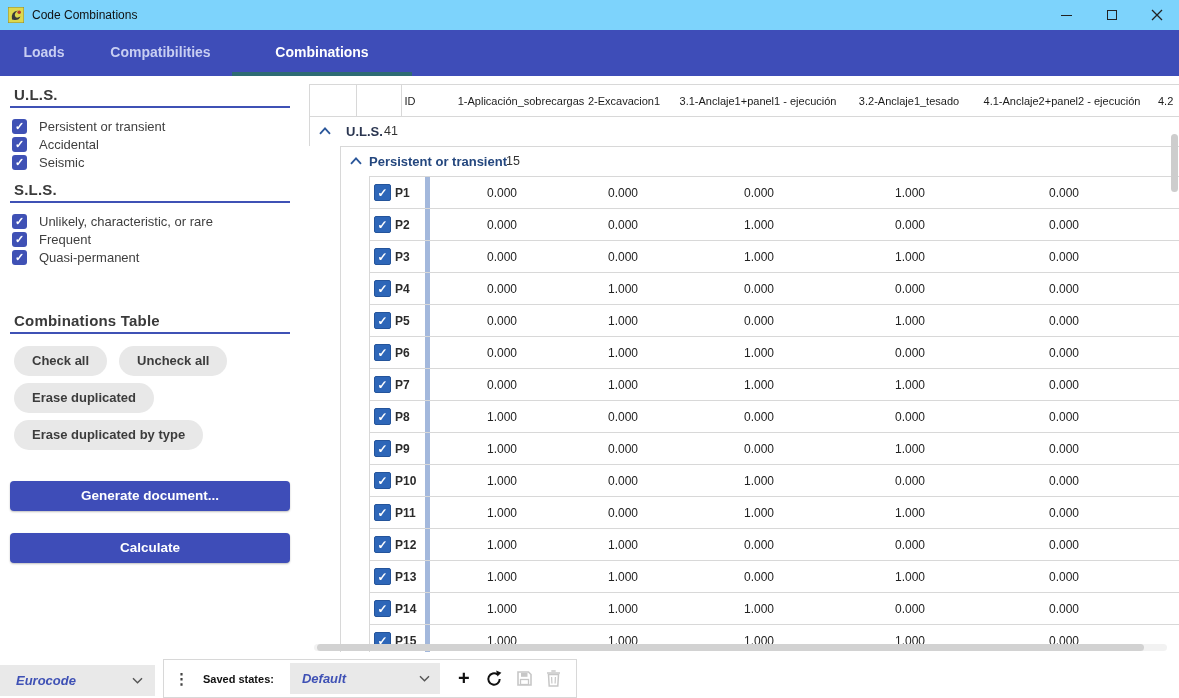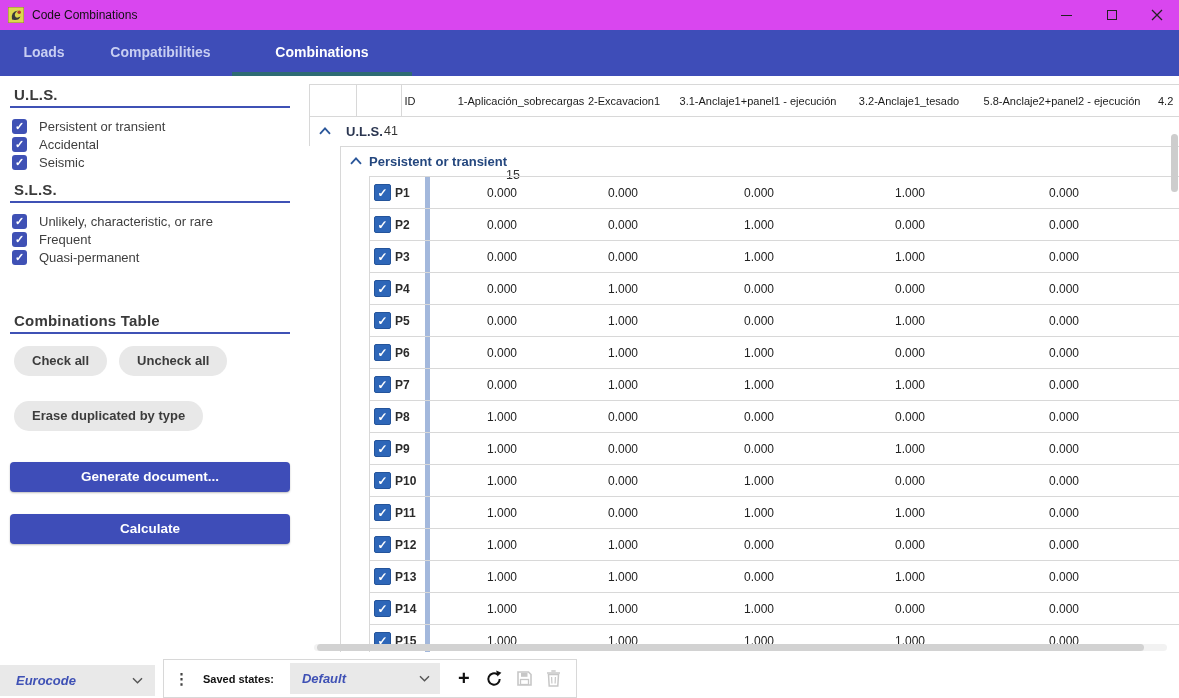--- a/index.html
+++ b/index.html
@@ -1,21 +1,21 @@
 <!DOCTYPE html>
 <html><head>
 <meta charset="utf-8">
 <style>
   * { box-sizing: border-box; margin: 0; padding: 0; }
   html,body { width:1179px; height:698px; }
   body { font-family: "Liberation Sans", sans-serif; background:#fff; }
   .window { position:relative; width:1179px; height:698px; background:#fff; overflow:hidden; }
 
   
-  .titlebar { position:absolute; top:0; left:0; width:100%; height:30px; background:#d946ef; }
+  .titlebar { position:absolute; top:0; left:0; width:100%; height:30px; background:#7dd3fc; }
   .app-icon { position:absolute; left:8px; top:7px; width:16px; height:16px; }
   .win-title { position:absolute; left:32px; top:0; line-height:30px; font-size:12px; color:#111; }
   .win-controls { position:absolute; right:0; top:0; height:30px; display:flex; }
   .win-btn { width:45px; height:30px; display:flex; align-items:center; justify-content:center; cursor:default; }
   .min-glyph { width:11px; height:0; border-top:1.4px solid #222; display:block; }
   .max-glyph { width:10px; height:10px; border:1.2px solid #222; display:block; }
 
   
   .navbar { position:absolute; top:30px; left:0; width:100%; height:46px; background:#3e4db8; }
   .tab { position:absolute; top:0; height:46px; line-height:44px; text-align:center;
@@ -61,21 +61,21 @@
   .grp-label { position:absolute; line-height:29px; font-size:13px; font-weight:600; }
   .uls-row .grp-label { left:36px; color:#2a3550; }
   .grp-count { position:absolute; line-height:29px; font-size:12.5px; color:#333; }
   .uls-row .grp-count { left:74px; }
 
   .persist-box { position:absolute; top:62px; left:31px; right:0; bottom:0;
                  border-left:1px solid #d8d8d8; border-top:1px solid #d8d8d8; }
   .persist-row { position:relative; height:29px; }
   .persist-row .grp-chevron { left:9px; }
   .persist-row .grp-label { left:28px; color:#24477e; }
-  .persist-row .grp-count { left:165px;margin-top:14px; }
+  .persist-row .grp-count { left:165px; }
 
   .rows-box { position:absolute; top:29px; left:28px; right:0; bottom:0;
               border-left:1px solid #d8d8d8; border-top:1px solid #d8d8d8; }
   .trow { position:relative; height:32px; border-bottom:1px solid #d8d8d8; }
   .cb { position:absolute; left:4px; top:7px; width:17px; height:17px; background:#2d66b8;
         border:1px solid #24549b; border-radius:2px; display:flex; align-items:center; justify-content:center; cursor:pointer; }
   .cb .check { color:#fff; font-size:12px; font-weight:bold; line-height:1; }
   .rid { position:absolute; left:25px; width:30px; line-height:32px; font-size:12px; font-weight:bold; color:#2b2b2b; }
   .blue-bar { position:absolute; left:55px; top:0; bottom:0; width:5px; background:#a3b8dc; }
   .val { position:absolute; width:120px; text-align:center; line-height:32px; font-size:12px; color:#222; }
@@ -184,39 +184,39 @@
         <span class="chk-label">Quasi-permanent</span>
       </label>
     </div>
     <div class="gap22"></div>
     <div class="gap22"></div>
     <div class="section-h">Combinations Table</div>
     <div class="rule"></div>
     <div class="gap12"></div>
     <div class="pills">
       <button class="pill">Check all</button><button class="pill">Uncheck all</button><br>
-      <br>
+      <button class="pill">Erase duplicated</button><br>
       <button class="pill">Erase duplicated by type</button>
     </div>
     <div class="gap24"></div>
     <button class="btn-primary">Generate document...</button>
     <div class="gap22"></div>
     <button class="btn-primary">Calculate</button>
   </div>
 
   <div class="table-area">
     <div class="thead">
       <span class="vline" style="left:46px"></span>
       <span class="vline" style="left:91px"></span>
       <span class="hl h0">ID</span>
       <span class="hl h1">1-Aplicación_sobrecargas</span>
       <span class="hl h2">2-Excavacion1</span>
       <span class="hl h3">3.1-Anclaje1+panel1 - ejecución</span>
       <span class="hl h4">3.2-Anclaje1_tesado</span>
-      <span class="hl h5">5.8-Anclaje2+panel2 - ejecución</span>
+      <span class="hl h5">4.1-Anclaje2+panel2 - ejecución</span>
       <span class="hl h6">4.2</span>
     </div>
 
     <div class="uls-row">
       <svg class="grp-chevron" viewBox="0 0 12 8">
           <polyline points="1,6.8 6,1.4 11,6.8" fill="none" stroke="#2b579a" stroke-width="1.8"></polyline>
         </svg>
       <span class="grp-label">U.L.S.</span>
       <span class="grp-count">41</span>
     </div>

